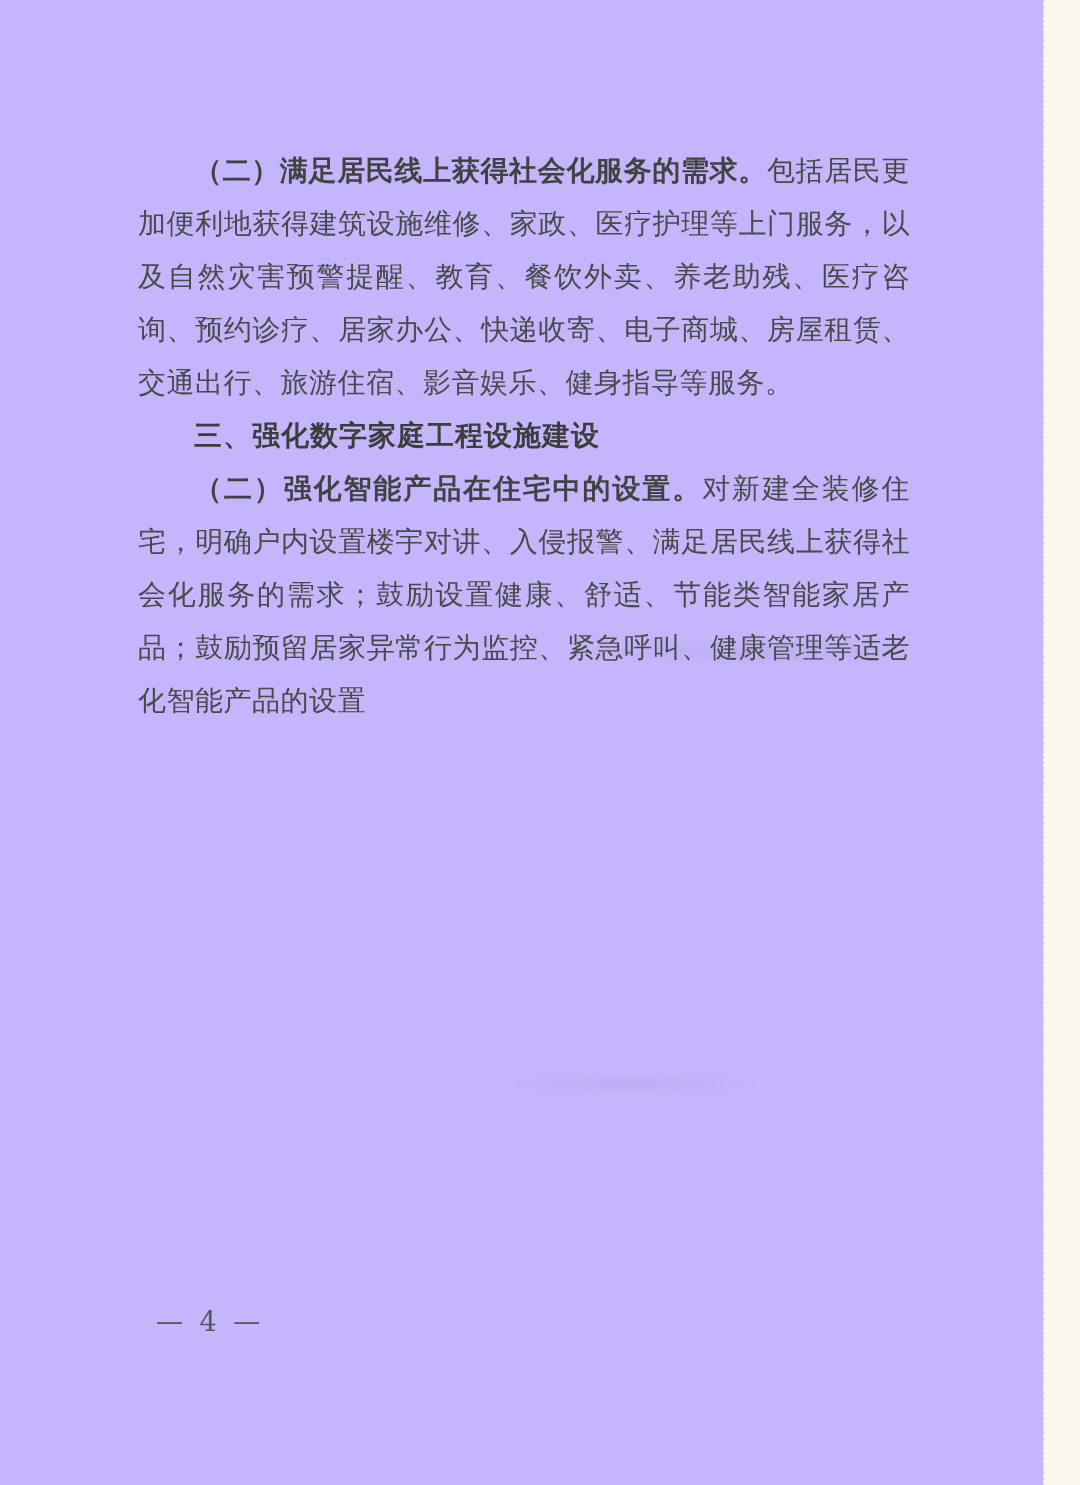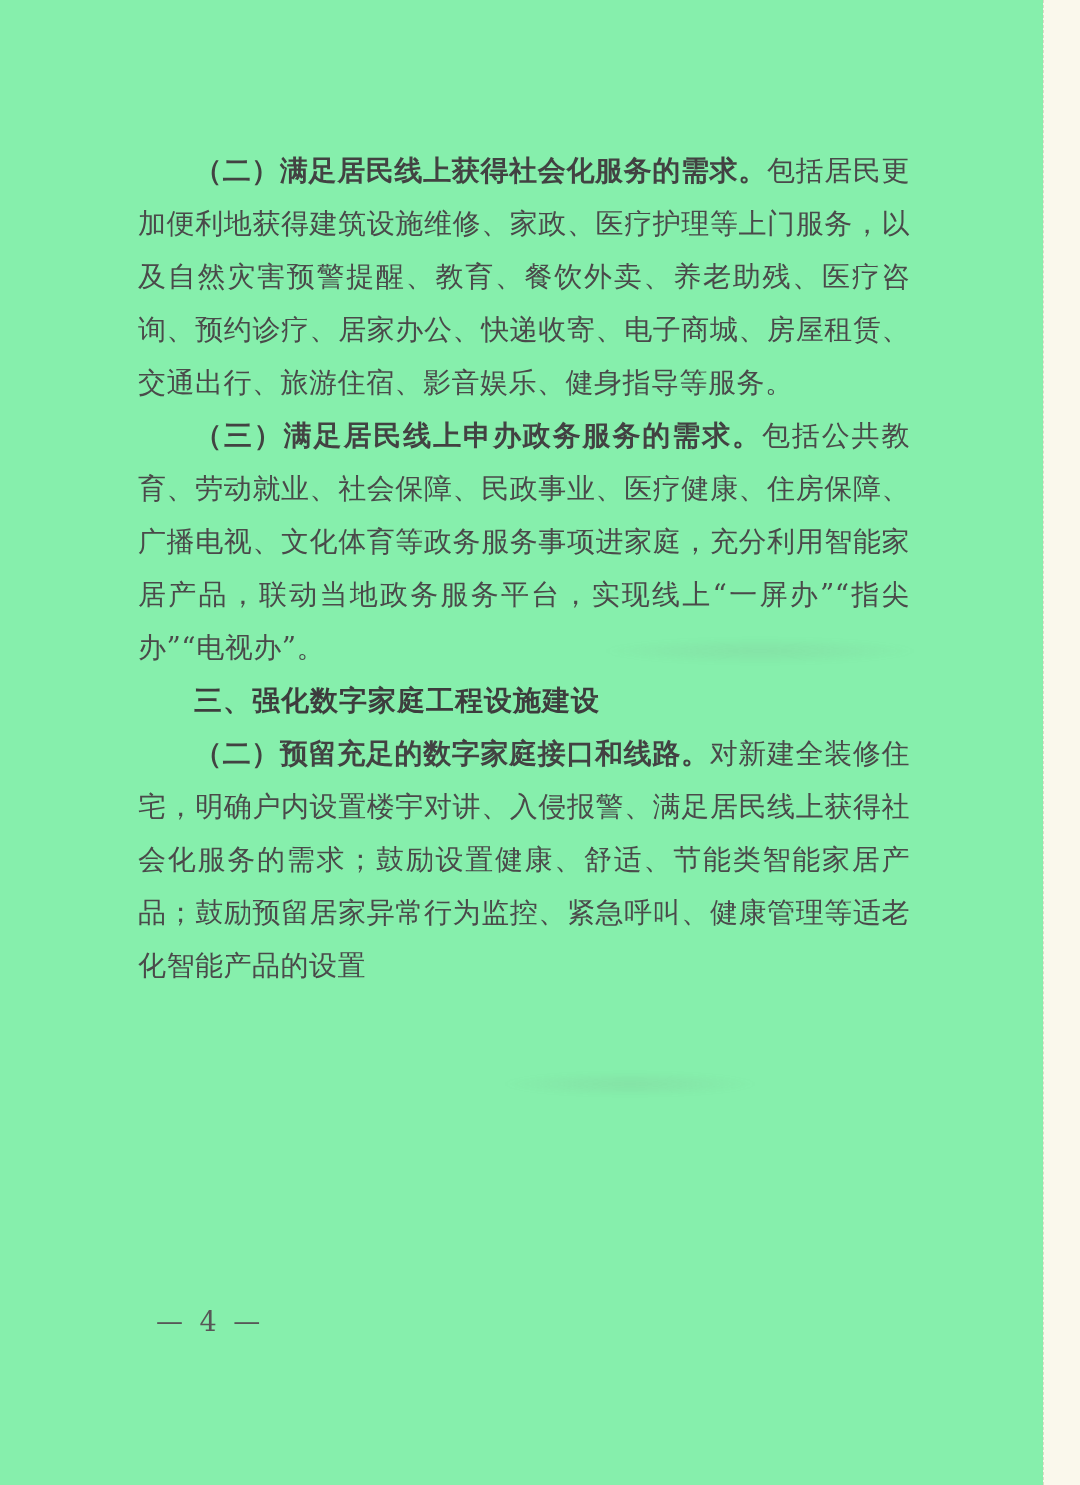--- a/index.html
+++ b/index.html
@@ -10,21 +10,21 @@
     width: 1080px;
     height: 1485px;
     position: relative;
     background: #fdfdfd;
     overflow: hidden;
     font-family: "DejaVu Serif", "Liberation Serif", serif;
   }
   .paper {
     position: absolute;
     inset: 0;
-    background: #86efac;
+    background: #c4b5fd;
   }
   
   .edge-strip {
     position: absolute;
     top: 0;
     right: 0;
     width: 36px;
     height: 100%;
     background: #faf8ec;
     border-left: 1px dashed #ddd8c6;
@@ -87,24 +87,23 @@
 <div class="paper">
 
   <div class="edge-strip"></div>
   <div class="smudge smudge-a"></div>
   <div class="smudge smudge-b"></div>
 
   <div class="doc-body">
 
     <p><span class="lead">（二）满足居民线上获得社会化服务的需求。</span><span>包括居民更加便利地获得建筑设施维修、家政、医疗护理等上门服务，以及自然灾害预警提醒、教育、餐饮外卖、养老助残、医疗咨询、预约诊疗、居家办公、快递收寄、电子商城、房屋租赁、交通出行、旅游住宿、影音娱乐、健身指导等服务。</span></p>
 
-    <p><span class="lead">（三）满足居民线上申办政务服务的需求。</span><span>包括公共教育、劳动就业、社会保障、民政事业、医疗健康、住房保障、广播电视、文化体育等政务服务事项进家庭，充分利用智能家居产品，联动当地政务服务平台，实现线上“一屏办”“指尖办”“电视办”。</span></p>
 
     <h2 class="sec-heading">三、强化数字家庭工程设施建设</h2>
 
 
-    <p><span class="lead">（二）预留充足的数字家庭接口和线路。</span><span>对新建全装修住宅，明确户内设置楼宇对讲、入侵报警、满足居民线上获得社会化服务的需求；鼓励设置健康、舒适、节能类智能家居产品；鼓励预留居家异常行为监控、紧急呼叫、健康管理等适老化智能产品的设置</span></p>
+    <p><span class="lead">（二）强化智能产品在住宅中的设置。</span><span>对新建全装修住宅，明确户内设置楼宇对讲、入侵报警、满足居民线上获得社会化服务的需求；鼓励设置健康、舒适、节能类智能家居产品；鼓励预留居家异常行为监控、紧急呼叫、健康管理等适老化智能产品的设置</span></p>
 
   </div>
 
   <div class="page-number">— 4 —</div>
 
 </div>
 
 </body></html>

